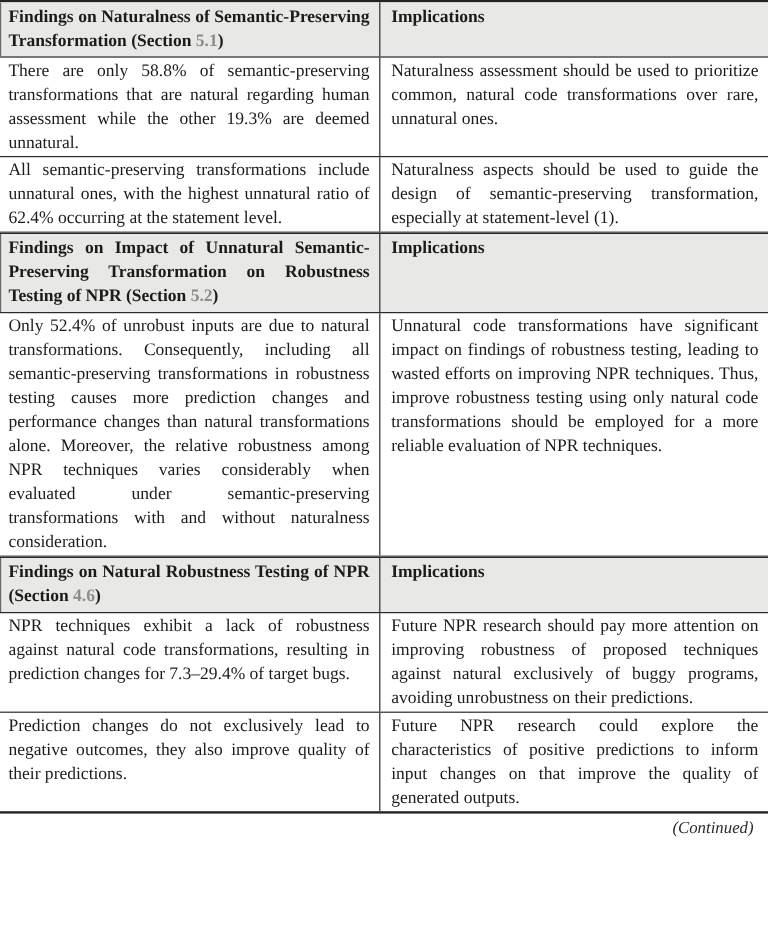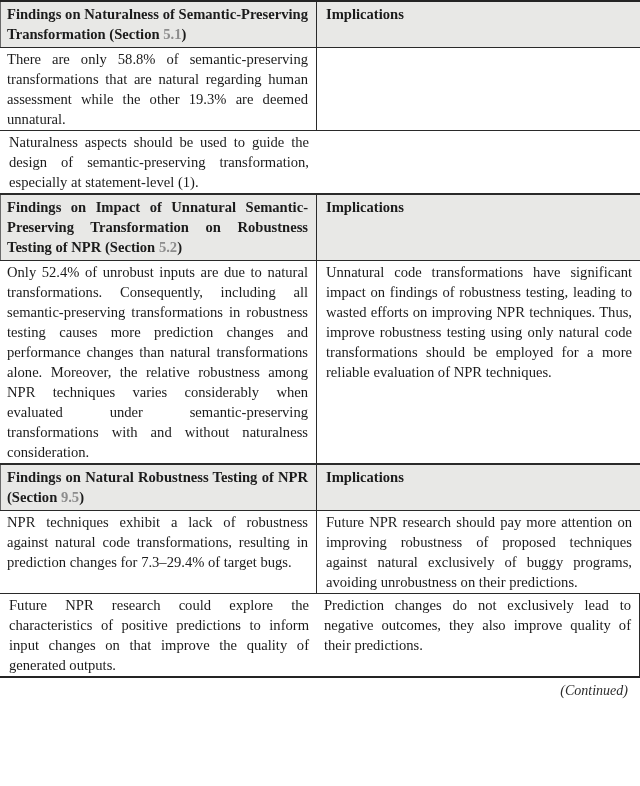--- a/index.html
+++ b/index.html
@@ -72,48 +72,50 @@
 <div class="page">
   <div class="ftable">
 
     <div class="trow header-row">
       <div class="cell left"><span>Findings on Naturalness of Semantic-Preserving Transformation (Section</span> <a class="secref">5.1</a><span>)</span></div>
       <div class="cell right">Implications</div>
     </div>
 
     <div class="trow">
       <div class="cell left">There are only 58.8% of semantic-preserving transformations that are natural regarding human assessment while the other 19.3% are deemed unnatural.</div>
+      <div class="cell right">Naturalness assessment should be used to prioritize common, natural code transformations over rare, unnatural ones.</div>
     </div>
 
     <div class="trow">
+      <div class="cell left">All semantic-preserving transformations include unnatural ones, with the highest unnatural ratio of 62.4% occurring at the statement level.</div>
       <div class="cell right">Naturalness aspects should be used to guide the design of semantic-preserving transformation, especially at statement-level (1).</div>
     </div>
 
     <div class="trow header-row">
       <div class="cell left"><span>Findings on Impact of Unnatural Semantic-Preserving Transformation on Robustness Testing of NPR (Section</span> <a class="secref">5.2</a><span>)</span></div>
       <div class="cell right">Implications</div>
     </div>
 
 
     <div class="trow">
       <div class="cell left">Only 52.4% of unrobust inputs are due to natural transformations. Consequently, including all semantic-preserving transformations in robustness testing causes more prediction changes and performance changes than natural transformations alone. Moreover, the relative robustness among NPR techniques varies considerably when evaluated under semantic-preserving transformations with and without naturalness consideration.</div>
       <div class="cell right">Unnatural code transformations have significant impact on findings of robustness testing, leading to wasted efforts on improving NPR techniques. Thus, improve robustness testing using only natural code transformations should be employed for a more reliable evaluation of NPR techniques.</div>
     </div>
 
     <div class="trow header-row">
-      <div class="cell left"><span>Findings on Natural Robustness Testing of NPR (Section</span> <a class="secref">9.5</a><span>)</span></div>
+      <div class="cell left"><span>Findings on Natural Robustness Testing of NPR (Section</span> <a class="secref">4.6</a><span>)</span></div>
       <div class="cell right">Implications</div>
     </div>
 
     <div class="trow">
       <div class="cell left">NPR techniques exhibit a lack of robustness against natural code transformations, resulting in prediction changes for 7.3–29.4% of target bugs.</div>
       <div class="cell right">Future NPR research should pay more attention on improving robustness of proposed techniques against natural exclusively of buggy programs, avoiding unrobustness on their predictions.</div>
     </div>
 
     <div class="trow">
+      <div class="cell left">Prediction changes do not exclusively lead to negative outcomes, they also improve quality of their predictions.</div>
       <div class="cell right">Future NPR research could explore the characteristics of positive predictions to inform input changes on that improve the quality of generated outputs.</div>
-      <div class="cell left">Prediction changes do not exclusively lead to negative outcomes, they also improve quality of their predictions.</div>
     </div>
 
   </div>
 
   <div class="continued">(Continued)</div>
 </div>
 
 </body></html>

